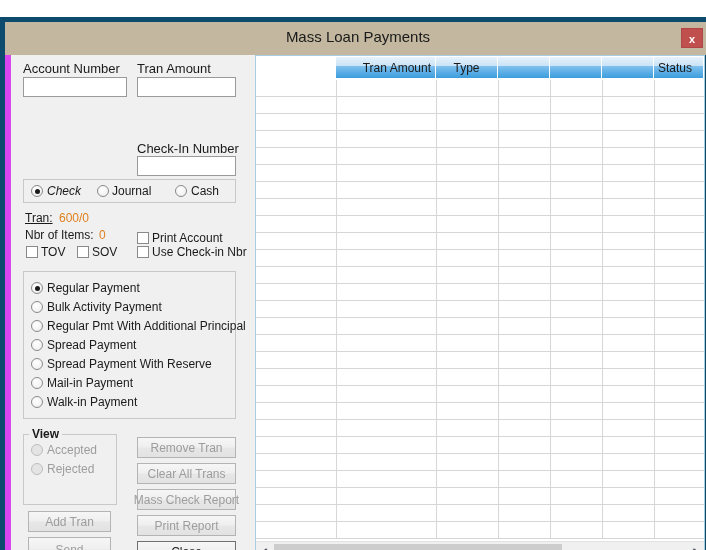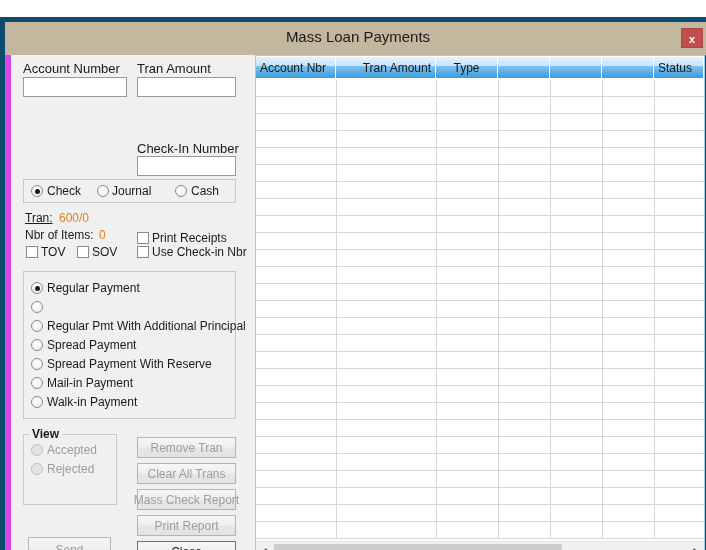--- a/index.html
+++ b/index.html
@@ -295,52 +295,53 @@
 
       <div class="fld-label" style="left:126px; top:6px;">Tran Amount</div>
       <input class="txtbox" style="left: 126px; top: 22px; width: 99px; height: 20px;" value="">
 
       <div class="fld-label" style="left:126px; top:86px;">Check-In Number</div>
       <input class="txtbox" style="left: 126px; top: 101px; width: 99px; height: 20px;" value="">
 
       <div class="groupbox" style="left:12px; top:124px; width:213px; height:24px;"></div>
 
       <div class="radio checked" style="left:20px; top:130px;"></div>
-      <div class="rlabel" style="left:36px; top:129px;">Check</div>
+      <div class="rlabel" style="left:36px; top:129px;font-style:italic;">Check</div>
 
       <div class="radio" style="left:86px; top:130px;"></div>
       <div class="rlabel" style="left:101px; top:129px;">Journal</div>
 
       <div class="radio" style="left:164px; top:130px;"></div>
       <div class="rlabel" style="left:180px; top:129px;">Cash</div>
 
       <div class="info-label" style="left:14px; top:156px;text-decoration:underline;">Tran:</div>
       <div class="info-value" style="left:48px; top:156px;">600/0</div>
 
       <div class="info-label" style="left:14px; top:173px;">Nbr of Items:</div>
       <div class="info-value" style="left:88px; top:173px;">0</div>
 
       <div class="chk" style="left:15px; top:191px;"></div>
       <div class="rlabel" style="left:30px; top:190px;">TOV</div>
 
       <div class="chk" style="left:66px; top:191px;"></div>
       <div class="rlabel" style="left:81px; top:190px;">SOV</div>
 
       <div class="chk" style="left:126px; top:177px;"></div>
-      <div class="rlabel" style="left:141px; top:176px;">Print Receipts</div>
+      <div class="rlabel" style="left:141px; top:176px;">Print Account</div>
 
       <div class="chk" style="left:126px; top:191px;"></div>
       <div class="rlabel" style="left:141px; top:190px;">Use Check-in Nbr</div>
 
       <div class="groupbox" style="left:12px; top:216px; width:213px; height:148px;"></div>
 
       <div class="radio checked" style="left:20px; top:227px;"></div>
       <div class="rlabel" style="left:36px; top:226px;">Regular Payment</div>
 
       <div class="radio" style="left:20px; top:246px;"></div>
+      <div class="rlabel" style="left:36px; top:245px;">Bulk Activity Payment</div>
 
       <div class="radio" style="left:20px; top:265px;"></div>
       <div class="rlabel" style="left:36px; top:264px;">Regular Pmt With Additional Principal</div>
 
       <div class="radio" style="left:20px; top:284px;"></div>
       <div class="rlabel" style="left:36px; top:283px;">Spread Payment</div>
 
       <div class="radio" style="left:20px; top:303px;"></div>
       <div class="rlabel" style="left:36px; top:302px;">Spread Payment With Reserve</div>
 
@@ -353,33 +354,33 @@
       <div class="groupbox" style="left:12px; top:379px; width:94px; height:71px;"></div>
       <div class="group-title" style="left:18px; top:372px;">View</div>
 
       <div class="radio disabled" style="left:20px; top:389px;"></div>
       <div class="rlabel disabled" style="left:36px; top:388px;">Accepted</div>
 
       <div class="radio disabled" style="left:20px; top:408px;"></div>
       <div class="rlabel disabled" style="left:36px; top:407px;">Rejected</div>
 
 
+      <div class="btn" style="left:17px; top:456px; width:83px; height:21px;">Add Tran</div>
       <div class="btn" style="left:17px; top:482px; width:83px; height:25px;">Send</div>
 
       <div class="btn" style="left:126px; top:408px; width:99px; height:21px;">Clear All Trans</div>
       <div class="btn" style="left:126px; top:382px; width:99px; height:21px;">Remove Tran</div>
       <div class="btn" style="left:126px; top:434px; width:99px; height:21px;">Mass Check Report</div>
       <div class="btn" style="left:126px; top:460px; width:99px; height:21px;">Print Report</div>
       <div class="btn enabled" style="left:126px; top:486px; width:99px; height:21px;">Close</div>
 
     </div>
 
     <div id="grid-wrap">
       <div id="grid-header">
-          <div class="col-head align-left" style="left: 0px; width: 80px;">Account Nbr</div>
           <div class="col-head align-right" style="left: 80px; width: 100px;">Tran Amount</div>
           <div class="col-head align-center" style="left: 180px; width: 62px;">Type</div>
           <div class="col-head align-left" style="left: 242px; width: 52px;"></div>
           <div class="col-head align-left" style="left: 294px; width: 52px;"></div>
           <div class="col-head align-left" style="left: 346px; width: 52px;"></div>
           <div class="col-head align-left" style="left: 398px; width: 50px;">Status</div>
         </div>
       <div id="grid-body">
           <div class="grid-row">
             <span class="cellline" style="left: 80px;"></span>

